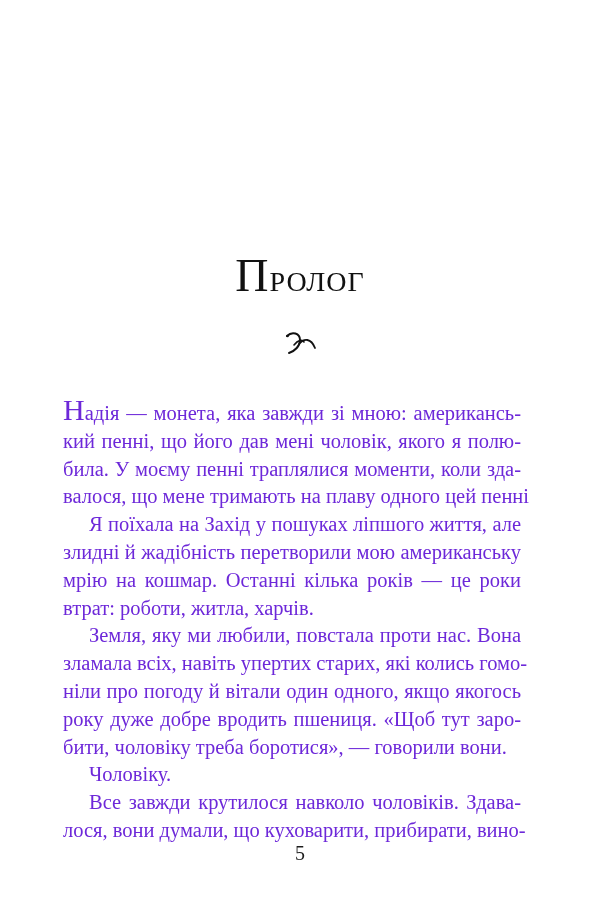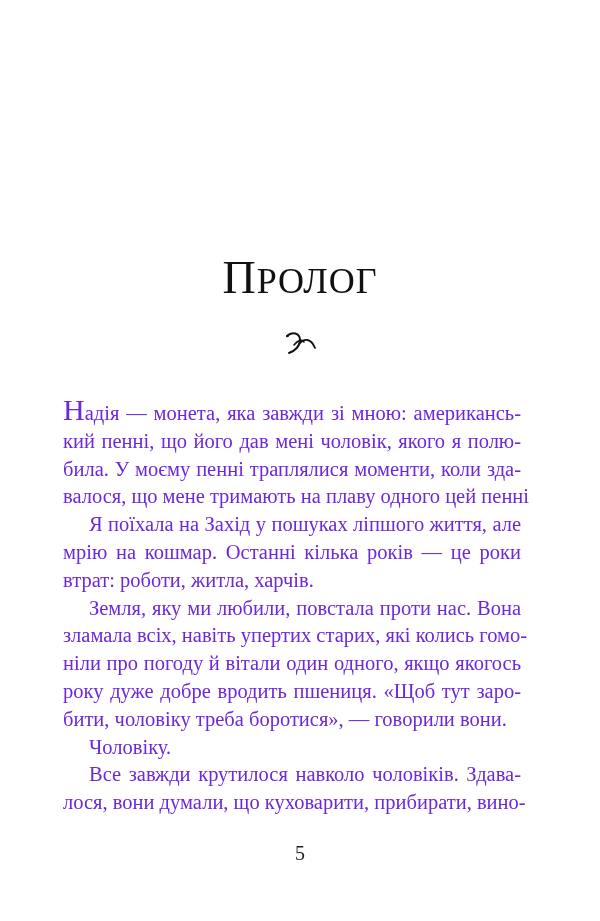--- a/index.html
+++ b/index.html
@@ -2,21 +2,21 @@
 <html><head>
 <meta charset="utf-8">
 <style>
   html, body { margin:0; padding:0; background:#ffffff; }
   body { width:600px; height:921px; position:relative; overflow:hidden;
          font-family:"DejaVu Serif", "Liberation Serif", serif; color:#1a1a1a; }
   .title { position:absolute; top:252px; left:0; width:600px; text-align:center;
            font-family:"Liberation Serif", serif; font-size:40px; letter-spacing:1px;
            line-height:48px; color:#111; }
   .title .cap { font-size:46px; }
-  .title .rest { font-variant: small-caps; font-size:51px; }
+  .title .rest { font-variant: small-caps; font-size:40px; }
   .ornament { position:absolute; left:284px; top:330px; width:34px; height:26px; }
   .text { position:absolute; left:63px; top:400px; width:458px;
           font-family:"Liberation Serif", serif; font-size:20.5px; line-height:27.8px;
           color:#6d28d9; }
   .line { display:block; white-space:nowrap; text-align:justify; text-align-last:justify; height:27.8px; }
   .line.last { text-align-last:left; }
   .indent { padding-left:26px; }
   .dropcap { font-size:30px; line-height:20px; }
   .page-num { position:absolute; top:842px; left:0; width:600px; text-align:center;
               font-family:"Liberation Serif", serif; font-size:20px; color:#1b1b1b; }
@@ -36,20 +36,21 @@
     <circle cx="3.5" cy="6" r="1.3" fill="#111"></circle>
   </svg>
 </div>
 
 <div class="text">
   <span class="line"><span class="dropcap">Н</span><span>адія — монета, яка завжди зі мною: американсь-</span></span>
   <span class="line">кий пенні, що його дав мені чоловік, якого я полю-</span>
   <span class="line">била. У моєму пенні траплялися моменти, коли зда-</span>
   <span class="line">валося, що мене тримають на плаву одного цей пенні</span>
   <span class="line indent">Я поїхала на Захід у пошуках ліпшого життя, але</span>
+  <span class="line">злидні й жадібність перетворили мою американську</span>
   <span class="line">мрію на кошмар. Останні кілька років — це роки</span>
   <span class="line last">втрат: роботи, житла, харчів.</span>
   <span class="line indent">Земля, яку ми любили, повстала проти нас. Вона</span>
   <span class="line">зламала всіх, навіть упертих старих, які колись гомо-</span>
   <span class="line">ніли про погоду й вітали один одного, якщо якогось</span>
   <span class="line">року дуже добре вродить пшениця. «Щоб тут заро-</span>
   <span class="line last">бити, чоловіку треба боротися», — говорили вони.</span>
   <span class="line last indent">Чоловіку.</span>
   <span class="line indent">Все завжди крутилося навколо чоловіків. Здава-</span>
   <span class="line">лося, вони думали, що куховарити, прибирати, вино-</span>

